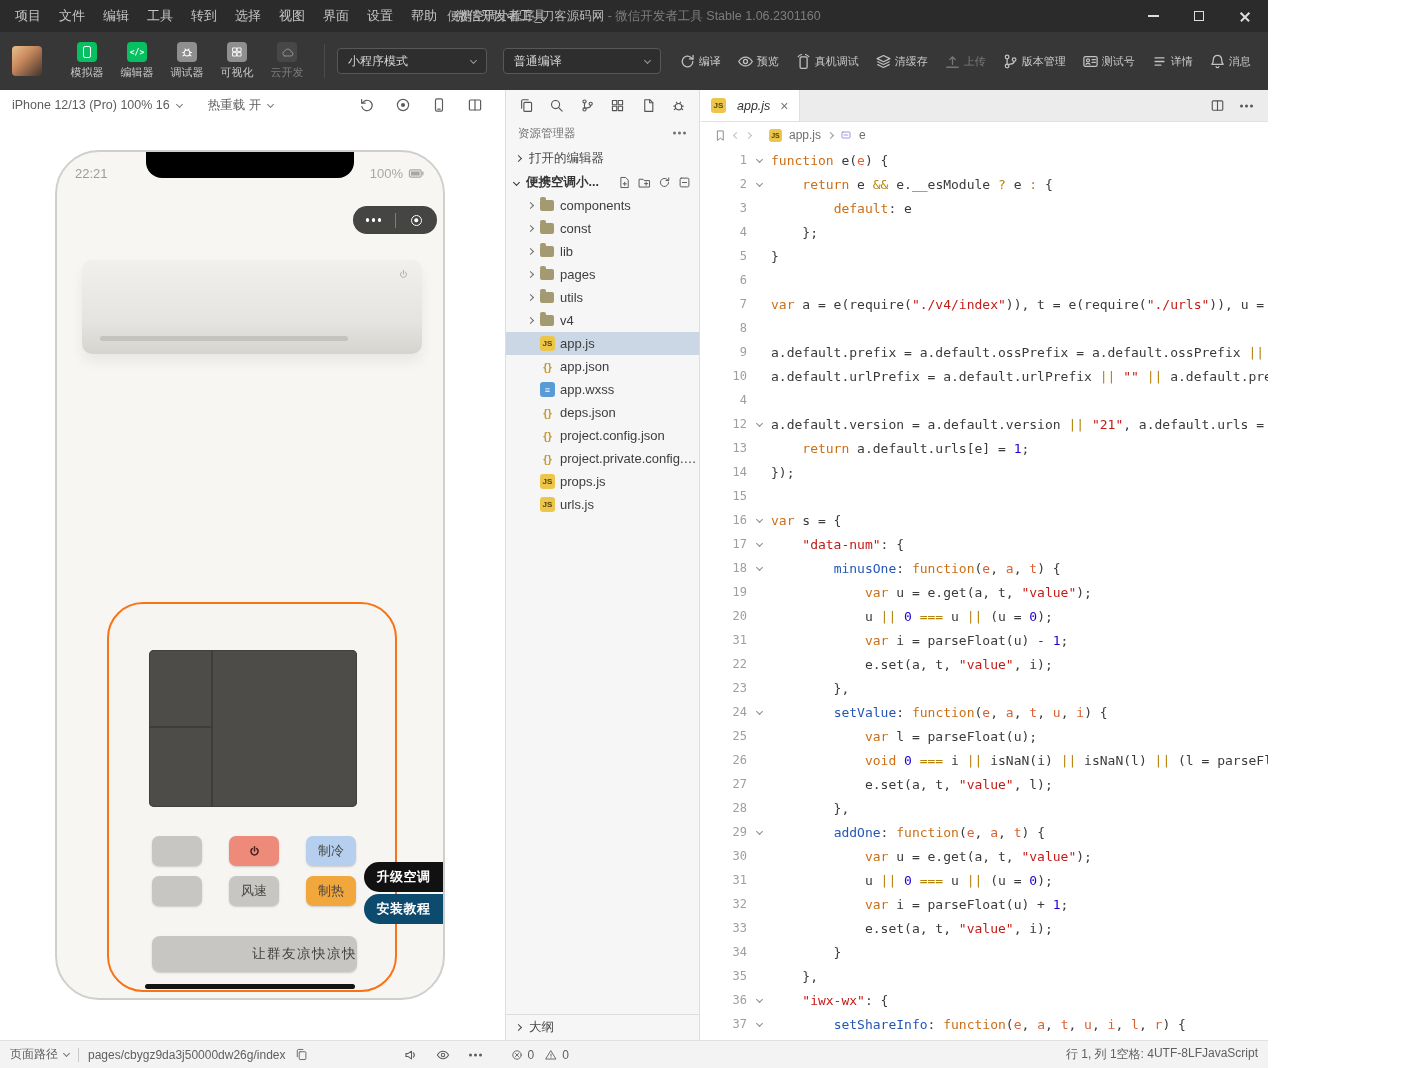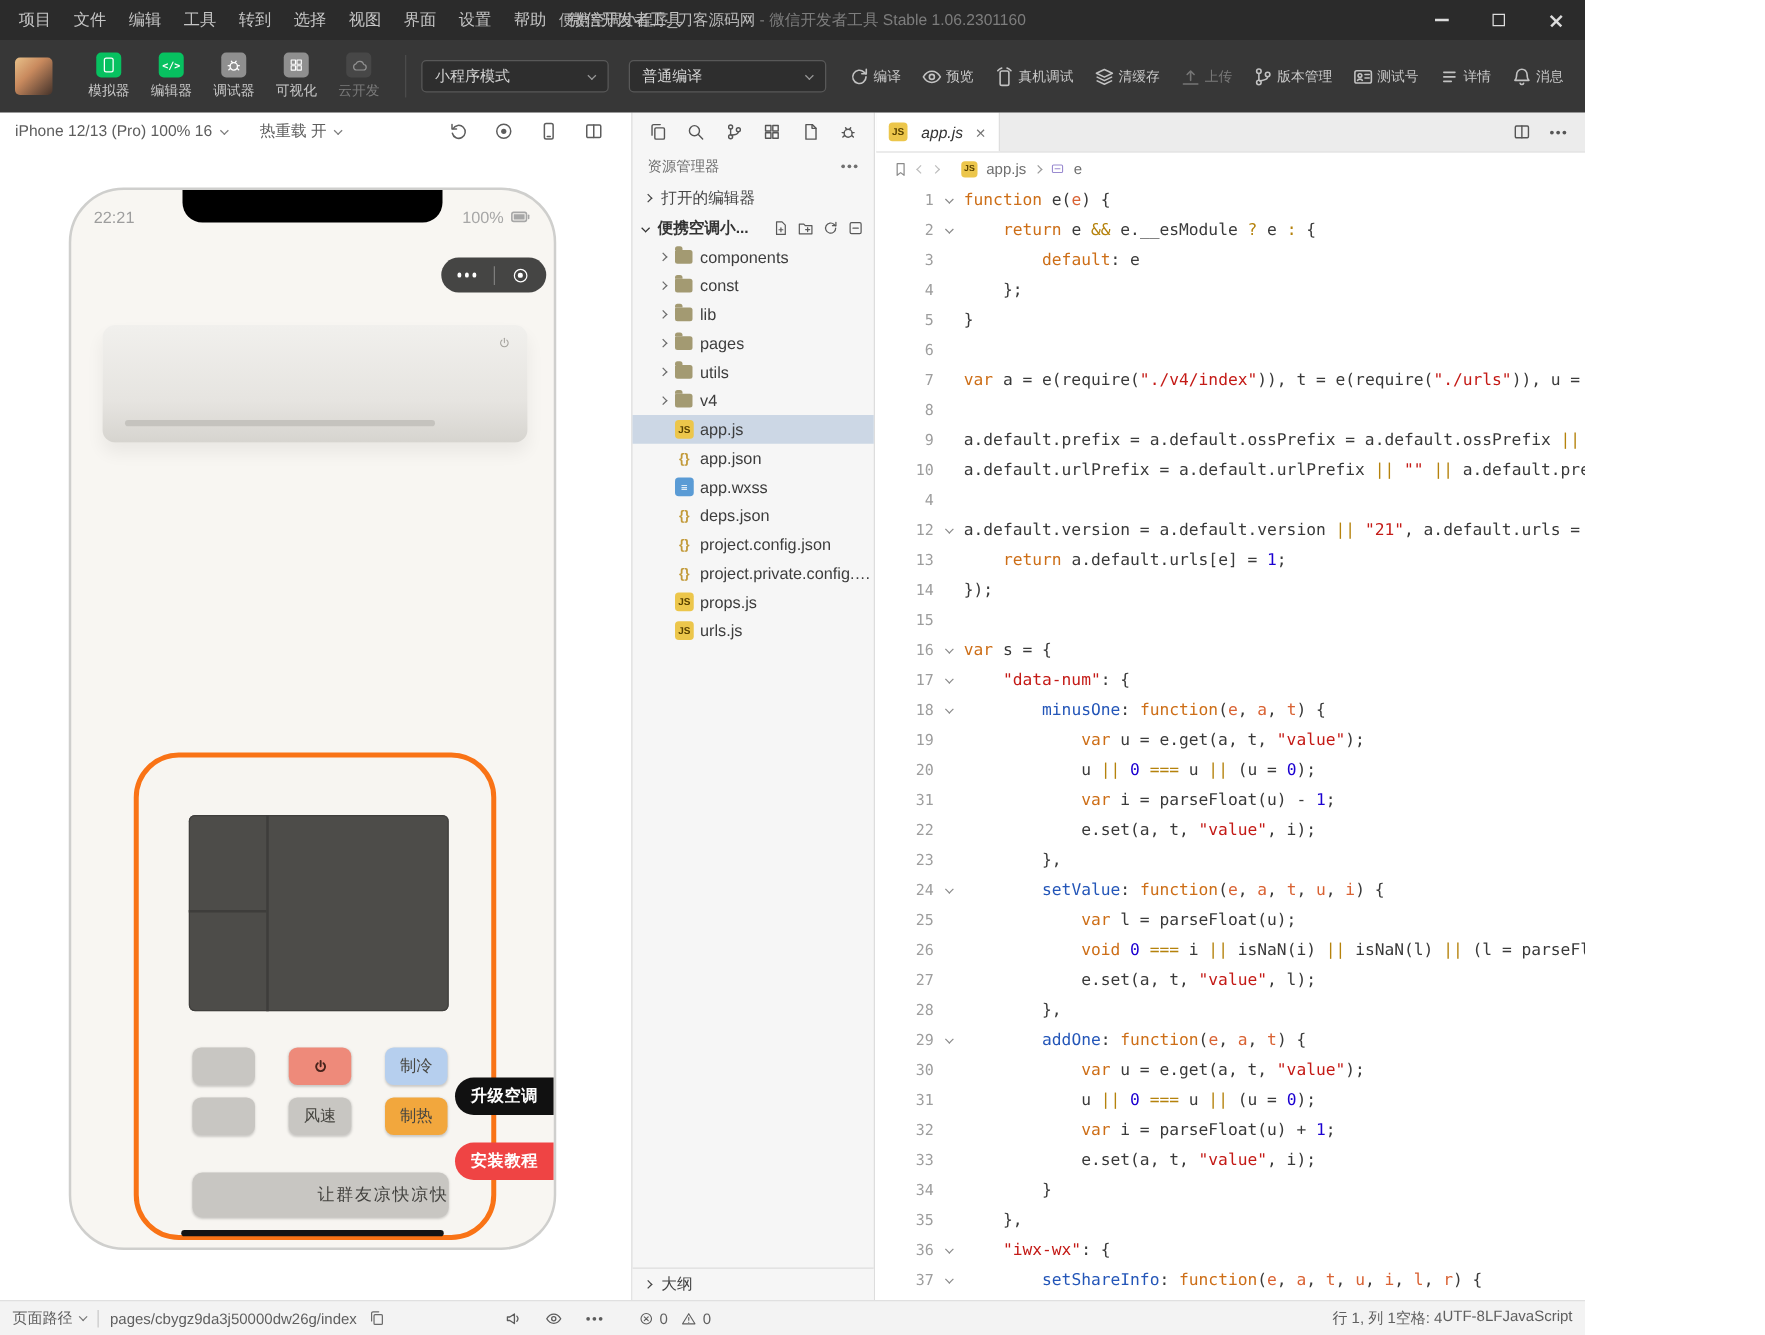--- a/index.html
+++ b/index.html
@@ -70,33 +70,33 @@
 .capsule{position:absolute;top:54px;right:6px;width:84px;height:28px;background:rgba(38,38,38,.85);border-radius:14px;display:flex;align-items:center;z-index:3}
 .cap-half{flex:1;display:flex;align-items:center;justify-content:center}
 .cap-dots{width:16px;height:4px;position:relative}
 .cap-dots::before{content:"";position:absolute;top:0;left:0;width:3.5px;height:3.5px;border-radius:50%;background:#fff;box-shadow:6px 0 0 #fff,12px 0 0 #fff}
 .cap-div{width:1px;height:15px;background:rgba(255,255,255,.3)}
 .cap-ring{width:11px;height:11px;border:1.5px solid #fff;border-radius:50%;position:relative}
 .cap-ring::after{content:"";position:absolute;top:50%;left:50%;width:3.5px;height:3.5px;border-radius:50%;background:#fff;transform:translate(-50%,-50%)}
 .ac{position:absolute;left:25px;top:108px;width:340px;height:94px;border-radius:10px;background:linear-gradient(180deg,#f1f0ed 0%,#e6e4e0 65%,#d6d4cf 100%);box-shadow:0 8px 14px rgba(0,0,0,.06)}
 .ac::after{content:"";position:absolute;left:18px;right:74px;bottom:13px;height:5px;border-radius:3px;background:#c5c3be}
 .ac-power{position:absolute;right:13px;top:9px;color:#a3a19c}
-.remote{position:absolute;left:50px;top:450px;width:290px;height:390px;border:4px solid #f97316;border-radius:36px;background:#f7f5f1}
+.remote{position:absolute;left:50px;top:450px;width:290px;height:390px;border:2px solid #f97316;border-radius:36px;background:#f7f5f1}
 .display{position:absolute;left:40px;top:46px;width:208px;height:157px;background:#4d4c49;border-radius:5px;box-shadow:inset 0 0 0 1px #403f3d}
 .d-v{position:absolute;left:62px;top:0;bottom:0;width:2px;background:#3e3d3b}
 .d-h{position:absolute;left:0;width:62px;top:76px;height:2px;background:#3e3d3b}
 .rbtn{position:absolute;width:50px;height:30px;border-radius:7px;display:flex;align-items:center;justify-content:center;font-size:13px;color:#474641;box-shadow:0 1px 2px rgba(0,0,0,.18)}
 .rbtn.g{background:#c8c6c2}.rbtn.r{background:#ee8a7a}.rbtn.b{background:#b6cfee}.rbtn.o{background:#f2a73d}
 .c1{left:43px}.c2{left:120px}.c3{left:197px}
 .row1{top:232px}.row2{top:272px}
 .rbtn-wide{position:absolute;left:43px;top:332px;width:205px;height:36px;border-radius:8px;background:#c8c6c2;display:flex;align-items:center;justify-content:flex-end;font-size:13.5px;color:#43423f;letter-spacing:1.5px;box-shadow:0 1px 2px rgba(0,0,0,.18)}
 .pwr-ic{color:#49231c}
 .fbadge{position:absolute;right:0;width:79px;height:30px;border-radius:16px 0 0 16px;display:flex;align-items:center;justify-content:center;color:#fff;font-size:13px;font-weight:bold;z-index:4;letter-spacing:.5px}
 .fbadge.upgrade{top:710px;background:#111}
-.fbadge.install{top:762px;background:#ef4444}
+.fbadge.install{top:742px;background:#0c4a6e}
 .home-bar{position:absolute;bottom:9px;left:50%;transform:translateX(-50%);width:210px;height:5px;border-radius:3px;background:#141414}
 
 
 .explorer{position:absolute;left:505px;top:0;width:195px;bottom:0;background:#f6f6f6;border-left:1px solid #ddd;border-right:1px solid #ddd}
 .activity-row{height:30px;display:flex;align-items:center;justify-content:space-between;padding:0 13px;color:#555}
 .exp-header{height:26px;display:flex;align-items:center;justify-content:space-between;padding:0 12px;font-size:11.5px;color:#707070}
 .exp-section{height:24px;display:flex;align-items:center;gap:8px;padding:0 10px;font-size:12.5px;color:#454545}
 .exp-root{height:24px;display:flex;align-items:center;gap:7px;padding:0 8px;font-size:12.5px;color:#333;font-weight:bold}
 .root-actions{margin-left:auto;display:flex;align-items:center;gap:7px;color:#595959;font-weight:normal}
 .tree-row{display:flex;align-items:center;height:23px;padding-left:22px;font-size:13px;color:#3d3d3d}

